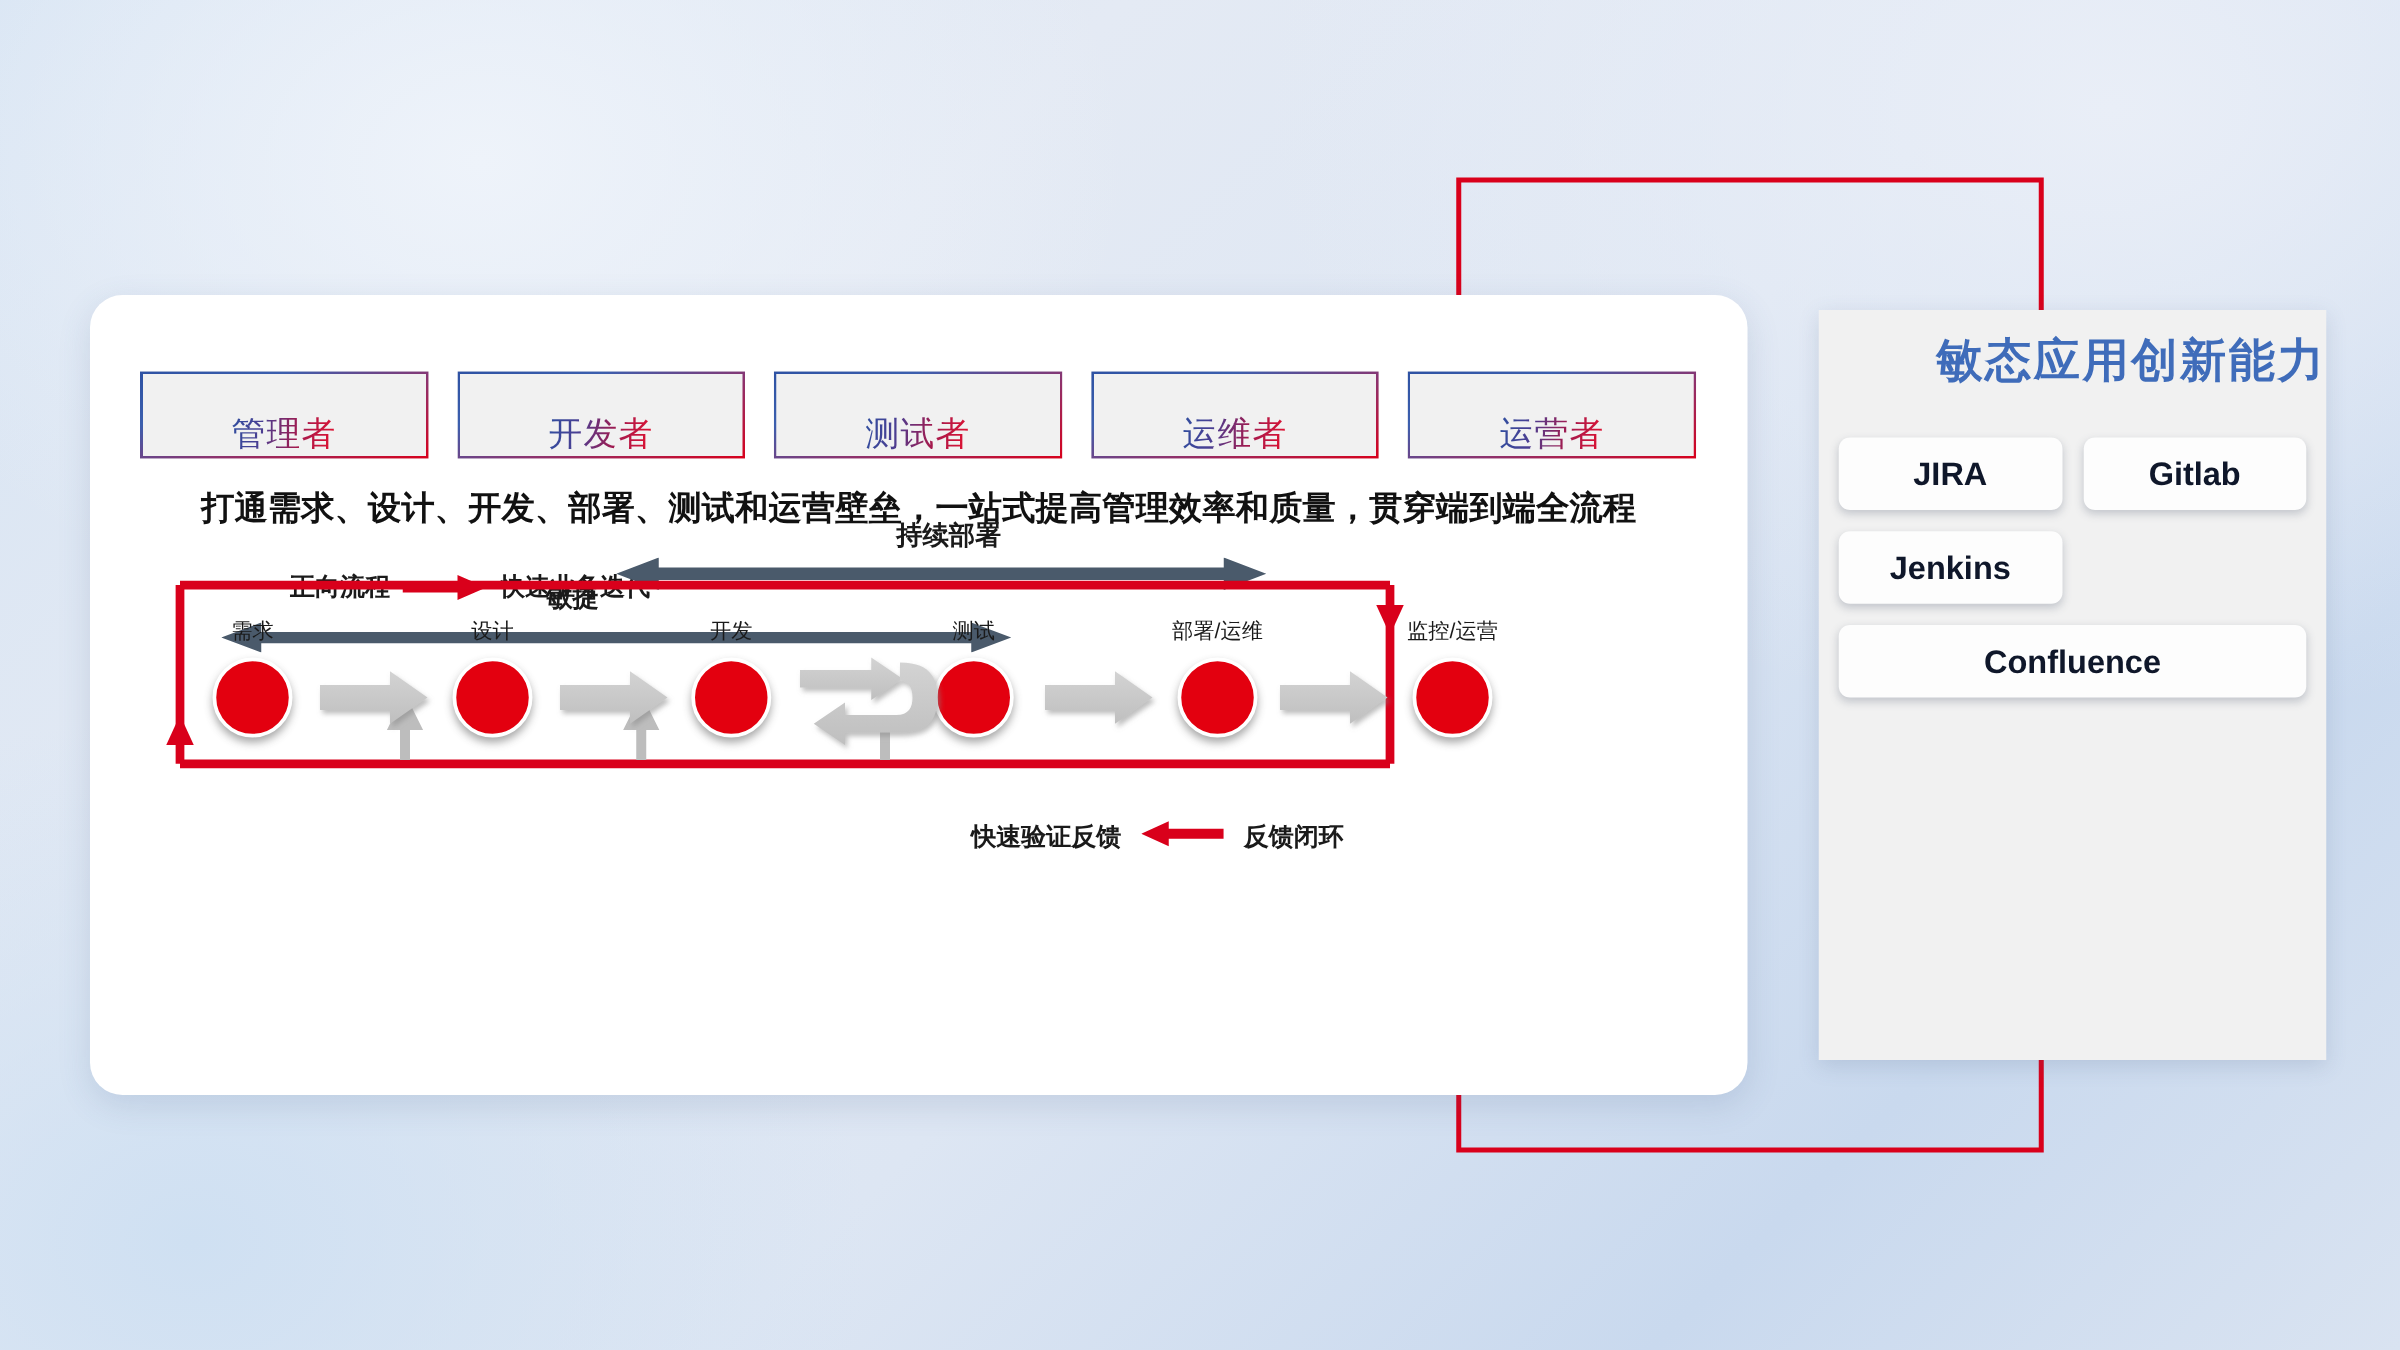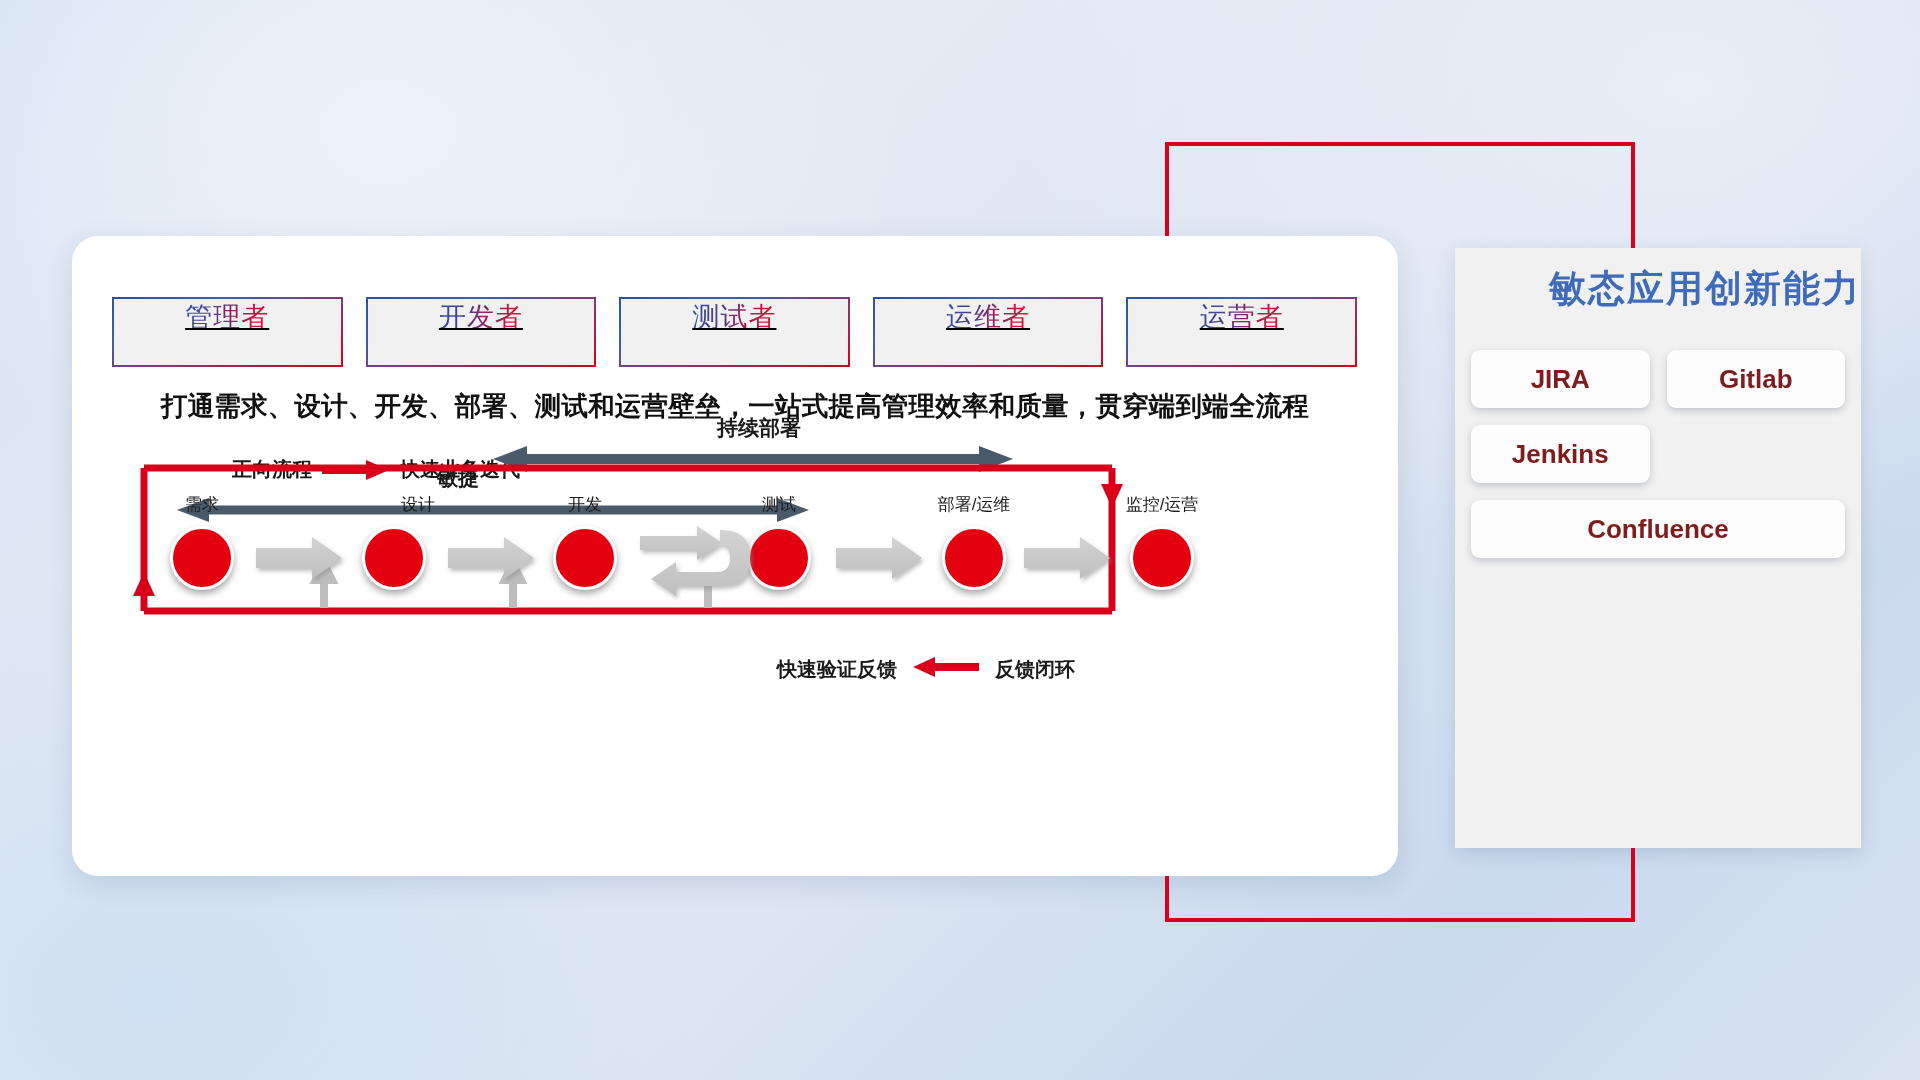--- a/index.html
+++ b/index.html
@@ -43,24 +43,23 @@
     width: 1245px;
     display: flex;
     gap: 23px;
   }
   .role-box {
     flex: 1;
     height: 70px;
     background: #f1f1f1;
     position: relative;
     display: flex;
-    align-items: flex-start;
+    align-items: flex-end;
     justify-content: center;
     padding: 2px;
-    text-decoration: underline;
   }
   .role-box::before {
     content: "";
     position: absolute;
     inset: 0;
     padding: 2px;
     background: linear-gradient(160deg, #2e52a3 0%, #3c5fae 28%, #8b3470 58%, #d9001b 100%);
     -webkit-mask: linear-gradient(#000 0 0) content-box, linear-gradient(#000 0 0);
     -webkit-mask-composite: xor;
     mask: linear-gradient(#000 0 0) content-box, linear-gradient(#000 0 0);
@@ -179,21 +178,21 @@
   .chip {
     height: 58px;
     background: #fdfdfd;
     border-radius: 9px;
     box-shadow: 0 3px 7px rgba(80,90,110,0.28);
     display: flex;
     align-items: center;
     justify-content: center;
     font-size: 26px;
     font-weight: bold;
-    color: #7f1d1d;
+    color: #0f172a;
   }
   .chip.half { width: calc(50% - 8.5px); }
   .chip.full { width: 100%; }
 </style>
 </head>
 <body>
 
 <div class="red-bracket"></div>
 
 <div class="main-card">
@@ -251,21 +250,21 @@
 
   <div class="pipeline">
 
     <svg width="1326" height="150" viewBox="0 0 1326 150" style="position:absolute;left:0;top:0;">
       <path d="M252 112 L252 78 M252 68 L244 84 L260 84 Z" stroke="#bdbdbd" stroke-width="8" fill="#bdbdbd"></path>
       <path d="M441 112 L441 78 M441 68 L433 84 L449 84 Z" stroke="#bdbdbd" stroke-width="8" fill="#bdbdbd"></path>
       <path d="M636 112 L636 80" stroke="#bdbdbd" stroke-width="8" fill="none"></path>
     </svg>
 
     <div class="node-label" style="left:130px; top:-3px;">需求</div>
-    <div class="node-label" style="left:322px; top:-3px;margin-left:24px;">设计</div>
+    <div class="node-label" style="left:322px; top:-3px;">设计</div>
     <div class="node-label" style="left:513px; top:-3px;">开发</div>
     <div class="node-label" style="left:707px; top:-3px;">测试</div>
     <div class="node-label" style="left:902px; top:-3px;">部署/运维</div>
     <div class="node-label" style="left:1090px; top:-3px;">监控/运营</div>
 
     <div class="node" style="left:98px;  top:30px;"></div>
     <div class="node" style="left:290px; top:30px;"></div>
     <div class="node" style="left:481px; top:30px;"></div>
     <div class="node" style="left:675px; top:30px;"></div>
     <div class="node" style="left:870px; top:30px;"></div>

